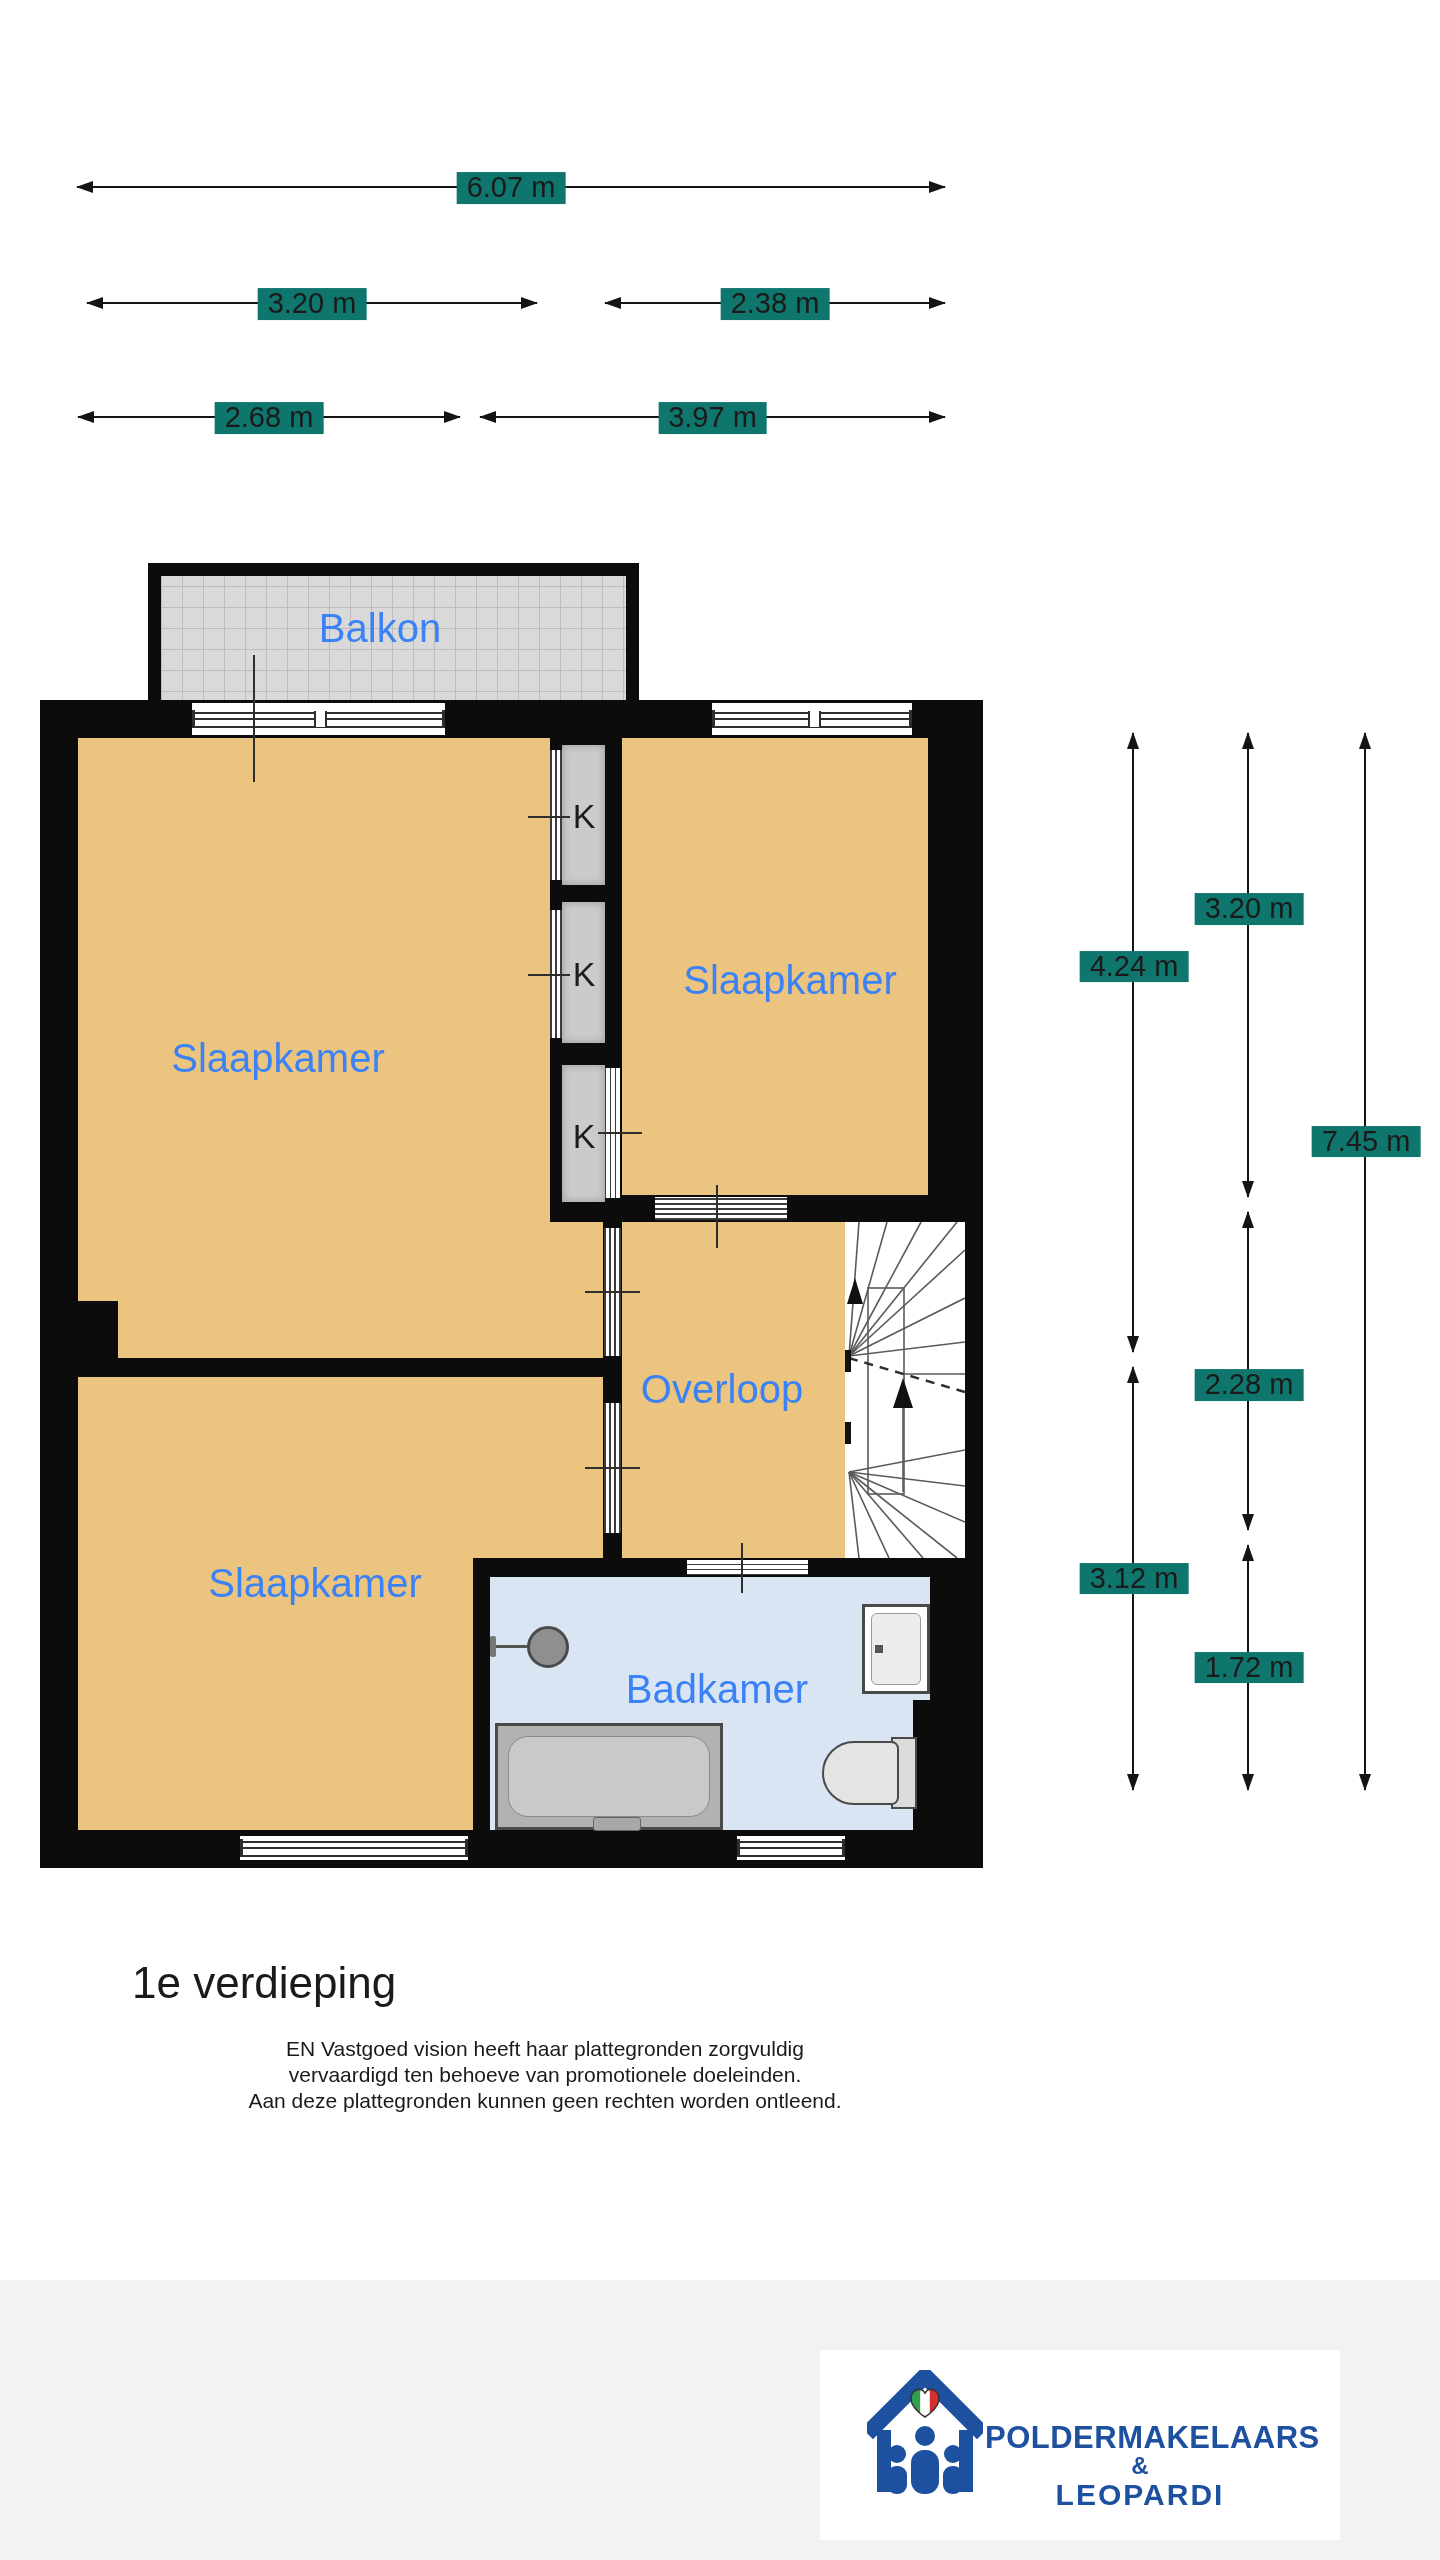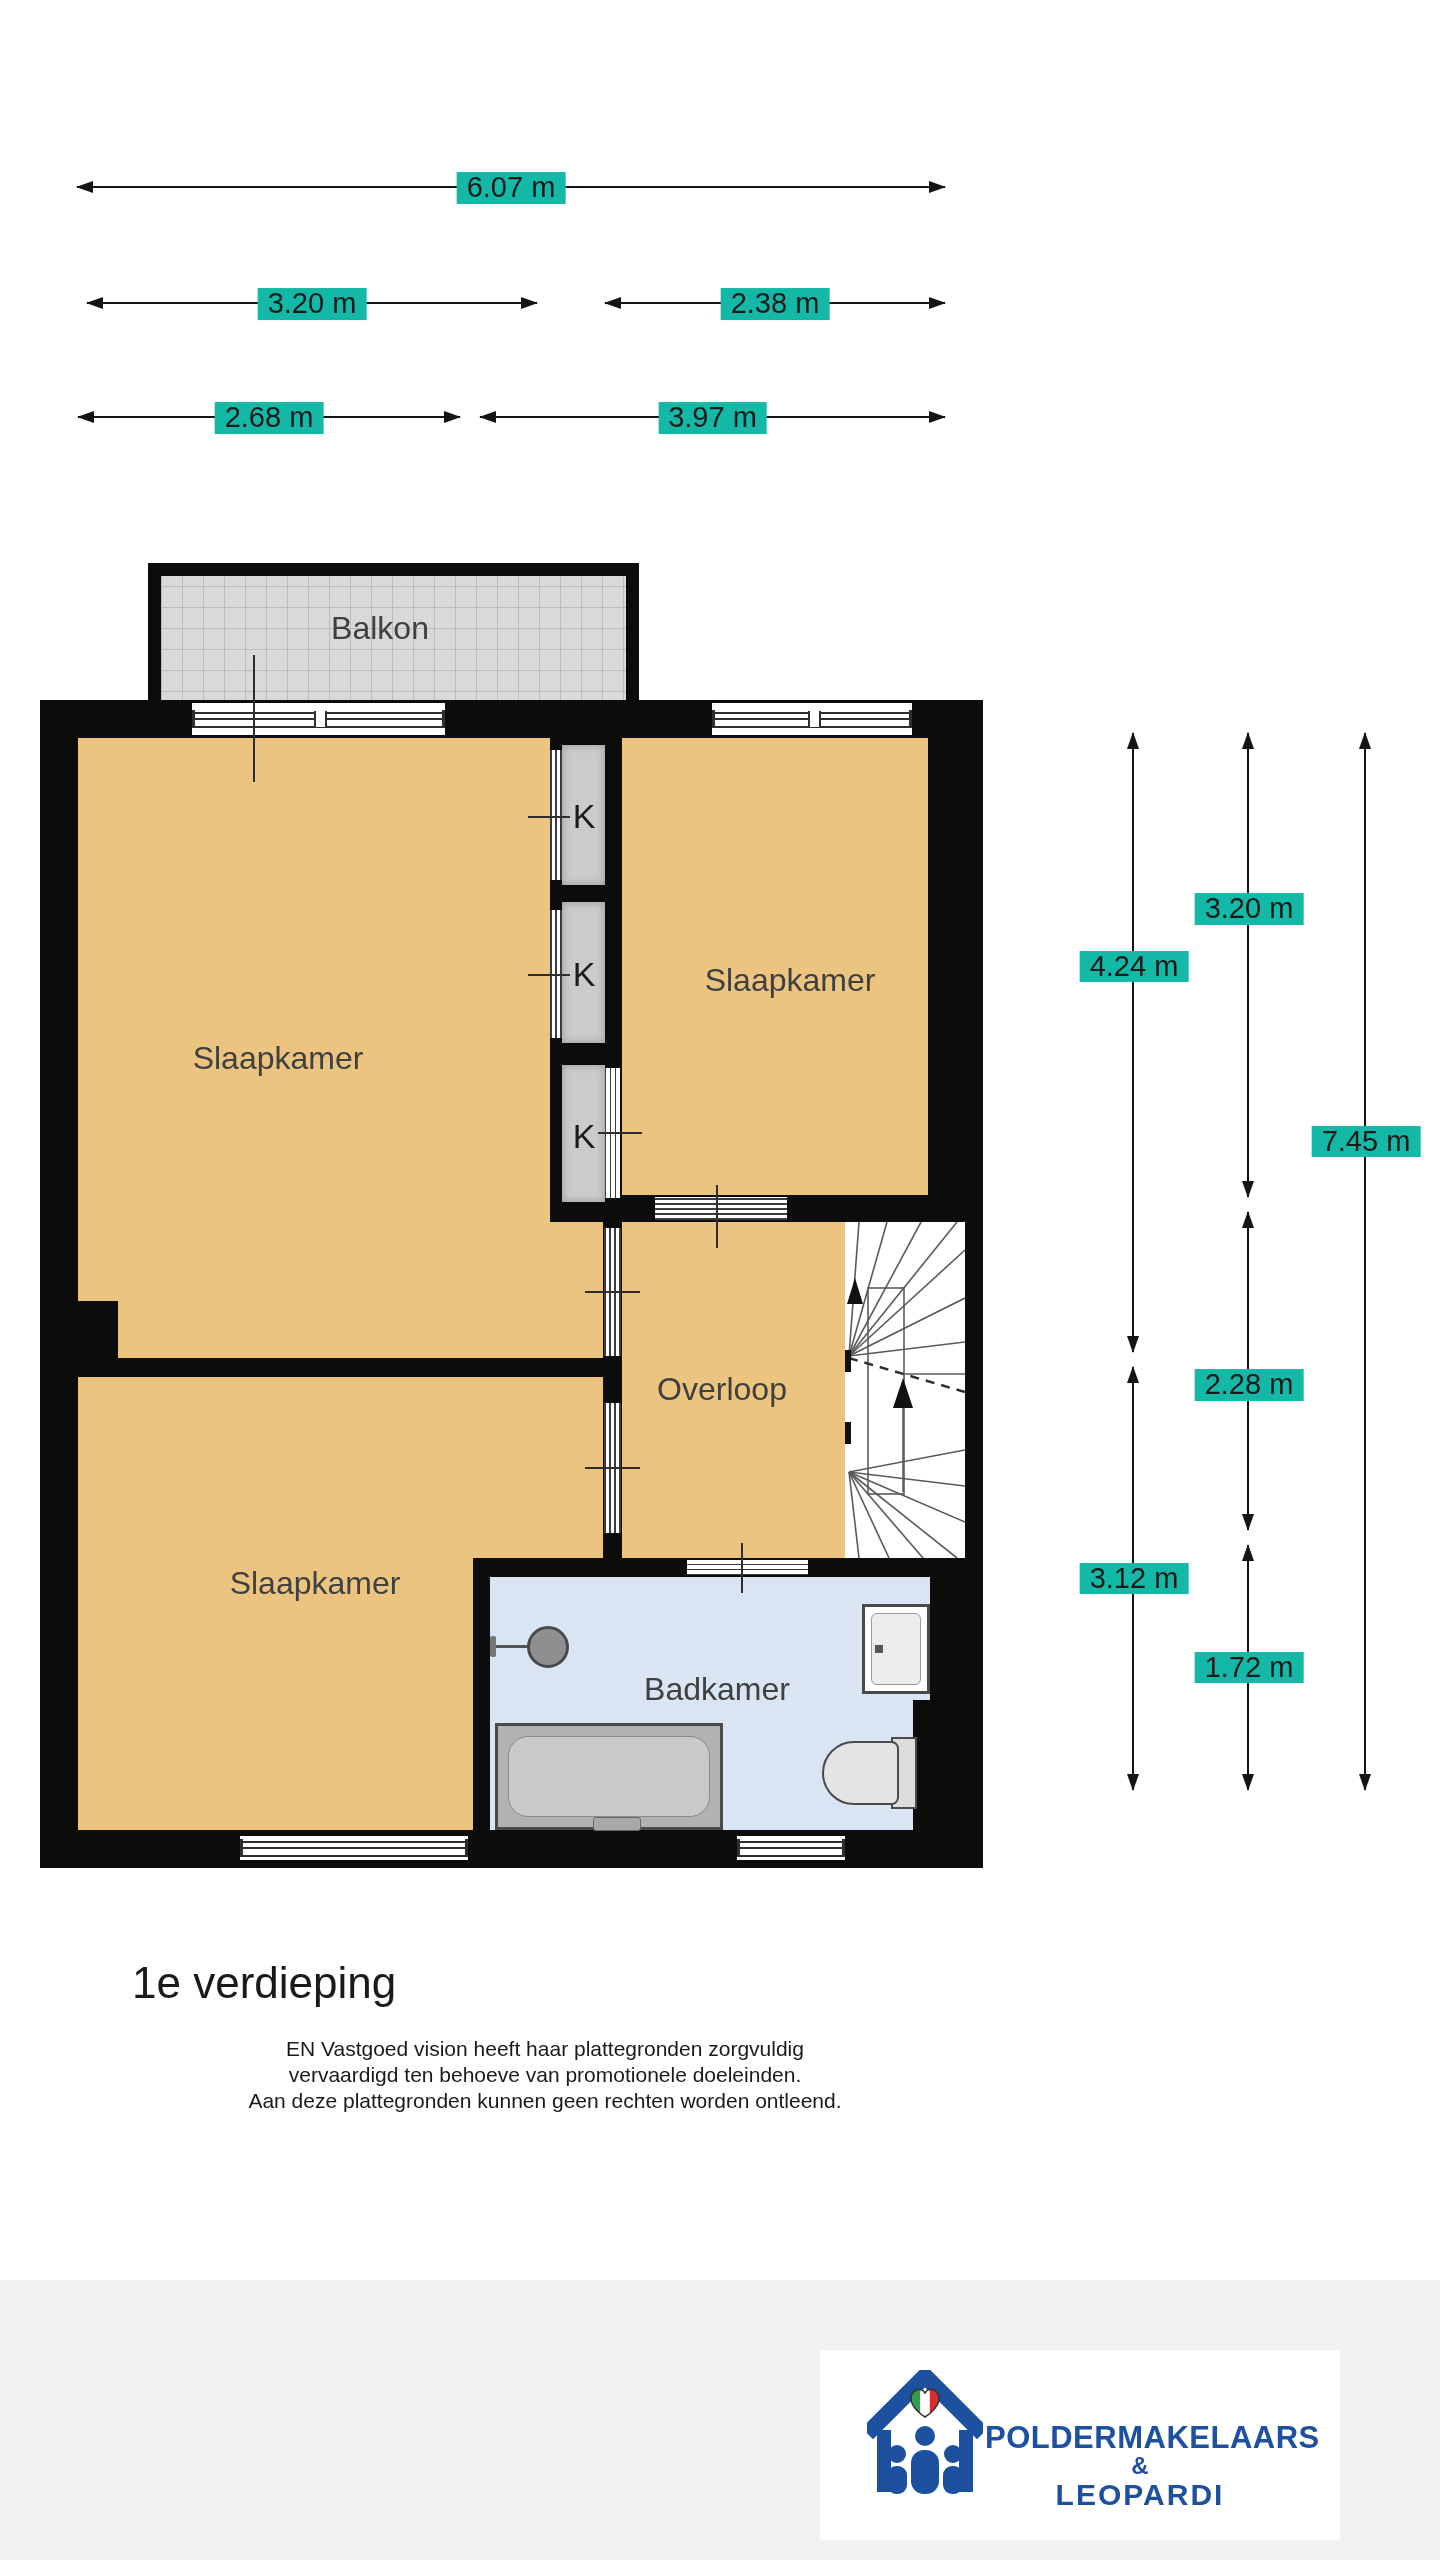--- a/index.html
+++ b/index.html
@@ -11,21 +11,21 @@
   .hdim::before{content:"";position:absolute;left:-1px;top:-7px;width:0;height:0;
     border-top:6px solid transparent;border-bottom:6px solid transparent;border-right:17px solid #141414;}
   .hdim::after{content:"";position:absolute;right:-1px;top:-7px;width:0;height:0;
     border-top:6px solid transparent;border-bottom:6px solid transparent;border-left:17px solid #141414;}
   .vdim{position:absolute;width:0;border-left:2px solid #141414;}
   .vdim::before{content:"";position:absolute;top:-1px;left:-7px;width:0;height:0;
     border-left:6px solid transparent;border-right:6px solid transparent;border-bottom:17px solid #141414;}
   .vdim::after{content:"";position:absolute;bottom:-1px;left:-7px;width:0;height:0;
     border-left:6px solid transparent;border-right:6px solid transparent;border-top:17px solid #141414;}
   .dimlab{position:absolute;left:50%;top:50%;transform:translate(-50%,-50%);
-    background:#14b8a6;padding:0 10px;font-size:29px;white-space:nowrap;line-height:1.1;}
+    background:#0f766e;padding:0 10px;font-size:29px;white-space:nowrap;line-height:1.1;}
   
   .wall{position:absolute;background:#0c0c0c;}
   .room-tan{position:absolute;background:#ebc480;}
   .room-blue{position:absolute;background:#d9e5f2;}
   .room-white{position:absolute;background:#ffffff;}
   .closet{position:absolute;background:#cbcbcb;box-shadow:inset 0 0 8px rgba(0,0,0,.25);}
   .balcony{position:absolute;border:13px solid #0c0c0c;border-bottom:none;background:
     repeating-linear-gradient(0deg,#bcbcbc 0 1px,transparent 1px 21px),
     repeating-linear-gradient(90deg,#bcbcbc 0 1px,transparent 1px 21px),#d9d9d9;}
   .door-v{position:absolute;background:repeating-linear-gradient(90deg,#3c3c3c 0 1.5px,#fff 1.5px 5px);}
@@ -33,21 +33,21 @@
   .win{position:absolute;background:#fff;}
   .glz{position:absolute;left:2px;right:2px;top:50%;height:12px;margin-top:-7px;
     border-top:2px solid #2e2e2e;border-bottom:2px solid #2e2e2e;}
   .glz::before{content:"";position:absolute;left:0;right:0;top:4px;border-top:2px solid #2e2e2e;}
   .cap-l,.cap-r{position:absolute;top:50%;height:18px;margin-top:-9px;width:3px;background:#2e2e2e;}
   .cap-l{left:0;} .cap-r{right:0;}
   .mull{position:absolute;top:50%;height:16px;margin-top:-8px;width:9px;background:#fff;
     border-left:2px solid #2e2e2e;border-right:2px solid #2e2e2e;}
   .tickv{position:absolute;width:2px;background:#2e2e2e;}
   .tickh{position:absolute;height:2px;background:#2e2e2e;}
-  .rlabel{position:absolute;transform:translate(-50%,-50%);font-size:32px;white-space:nowrap;color:#404040;}
+  .rlabel{position:absolute;transform:translate(-50%,-50%);font-size:40px;white-space:nowrap;color:#3b82f6;}
   .klabel{position:absolute;transform:translate(-50%,-50%);font-size:34px;color:#1c1c1c;}
   
   .basin{position:absolute;width:36px;height:36px;border-radius:50%;background:#8f8f8f;border:3px solid #4a4a4a;}
   .sink{position:absolute;background:#fff;border:3px solid #4a4a4a;}
   .sink-in{position:absolute;left:6px;top:6px;right:6px;bottom:6px;background:#ececec;
     border:1px solid #9a9a9a;border-radius:6px;}
   .tub{position:absolute;background:#b2b2b2;border:3px solid #4a4a4a;}
   .tub-in{position:absolute;left:10px;top:10px;right:10px;bottom:10px;background:#c9c9c9;
     border:1px solid #8a8a8a;border-radius:20px;}
   .toilet-tank{position:absolute;background:#dcdcdc;border:2px solid #4a4a4a;}

